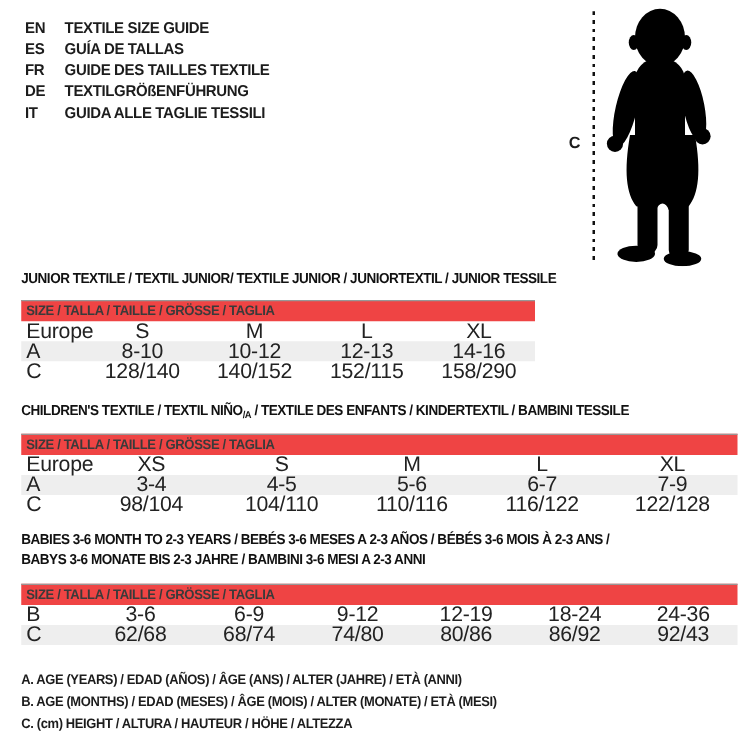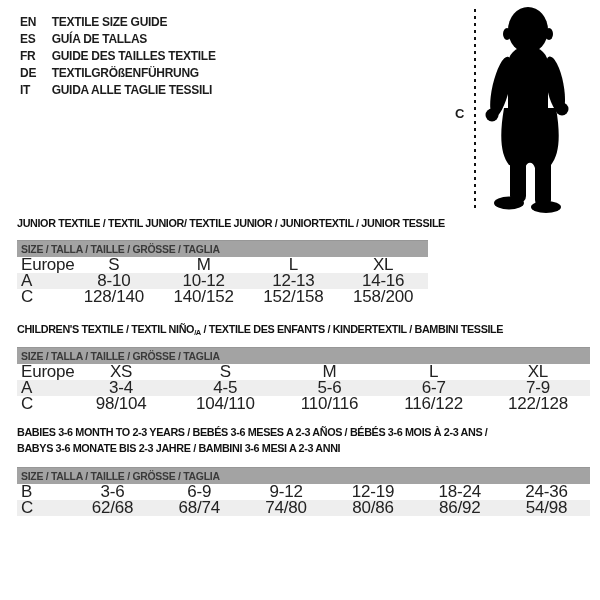--- a/index.html
+++ b/index.html
@@ -17,21 +17,21 @@
   .dash-line { position:absolute; left:474px; top:9px; width:2px; height:201px;
                background:repeating-linear-gradient(to bottom,#111 0 3px,transparent 3px 7px); }
   .c-label { position:absolute; left:455px; top:106px; font-size:13px; font-weight:700; }
   .silhouette { position:absolute; left:482px; top:5px; width:96px; height:208px; }
   
   .tbl-title { position:absolute; left:17px; margin:0; font-size:11.5px; font-weight:700;
                letter-spacing:-0.4px; color:#111; white-space:nowrap; line-height:16px;
                transform:scaleX(0.94); transform-origin:left top; }
   .sub { font-size:8px; vertical-align:-2px; }
   .tbl { position:absolute; left:17px; }
-  .band { height:17px; background:#a3a3a3; border-top:1px solid #979797;
+  .band { height:17px; background:#ef4444; border-top:1px solid #979797;
           box-sizing:border-box; display:flex; align-items:center; padding-left:4px;
           font-size:11px; font-weight:700; letter-spacing:-0.3px; color:#3a3a3a;
           white-space:nowrap; }
   .band > span { transform:scaleX(0.95); transform-origin:left center; display:inline-block; }
   .trow { display:flex; height:16px; align-items:center; font-size:17px; color:#222;
           letter-spacing:-0.2px; }
   .trow.shaded { background:#eeeeee; }
   .lbl { width:52px; flex:0 0 52px; padding-left:4px; box-sizing:border-box; }
   .cell { flex:1; text-align:center; }
   .t1 { top:240px; width:411px; }
@@ -104,22 +104,22 @@
       <span class="lbl">A</span>
       <span class="cell">8-10</span>
       <span class="cell">10-12</span>
       <span class="cell">12-13</span>
       <span class="cell">14-16</span>
     </div>
     <div class="trow">
       <span class="lbl">C</span>
       <span class="cell">128/140</span>
       <span class="cell">140/152</span>
-      <span class="cell">152/158</span>
-      <span class="cell">158/200</span>
+      <span class="cell">152/115</span>
+      <span class="cell">158/290</span>
     </div>
   </div>
 
   <h2 class="tbl-title" style="top:321px"><span>CHILDREN'S TEXTILE / TEXTIL NIÑO</span><span class="sub">/A</span><span> / TEXTILE DES ENFANTS / KINDERTEXTIL / BAMBINI TESSILE</span></h2>
   <div class="tbl t2">
     <div class="band">
       <span>SIZE / TALLA / TAILLE / GRÖSSE / TAGLIA</span>
     </div>
     <div class="trow">
       <span class="lbl">Europe</span>
@@ -164,18 +164,23 @@
       <span class="cell">18-24</span>
       <span class="cell">24-36</span>
     </div>
     <div class="trow shaded">
       <span class="lbl">C</span>
       <span class="cell">62/68</span>
       <span class="cell">68/74</span>
       <span class="cell">74/80</span>
       <span class="cell">80/86</span>
       <span class="cell">86/92</span>
-      <span class="cell">54/98</span>
+      <span class="cell">92/43</span>
     </div>
   </div>
 
+  <div class="notes">
+    <div class="note-line">A. AGE (YEARS) / EDAD (AÑOS) / ÂGE (ANS) / ALTER (JAHRE) / ETÀ (ANNI)</div>
+    <div class="note-line">B. AGE (MONTHS) / EDAD (MESES) / ÂGE (MOIS) / ALTER (MONATE) / ETÀ (MESI)</div>
+    <div class="note-line">C. (cm) HEIGHT / ALTURA / HAUTEUR / HÖHE / ALTEZZA</div>
+  </div>
 
 </div>
 
 </body></html>

